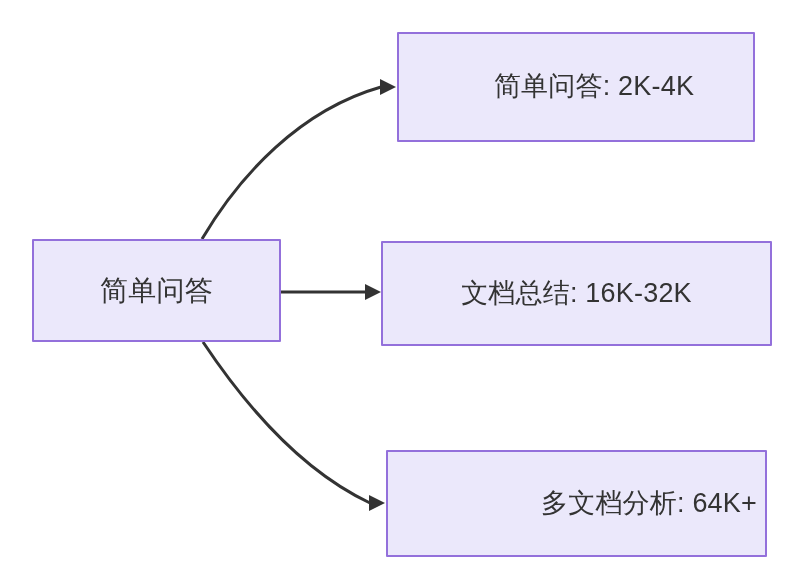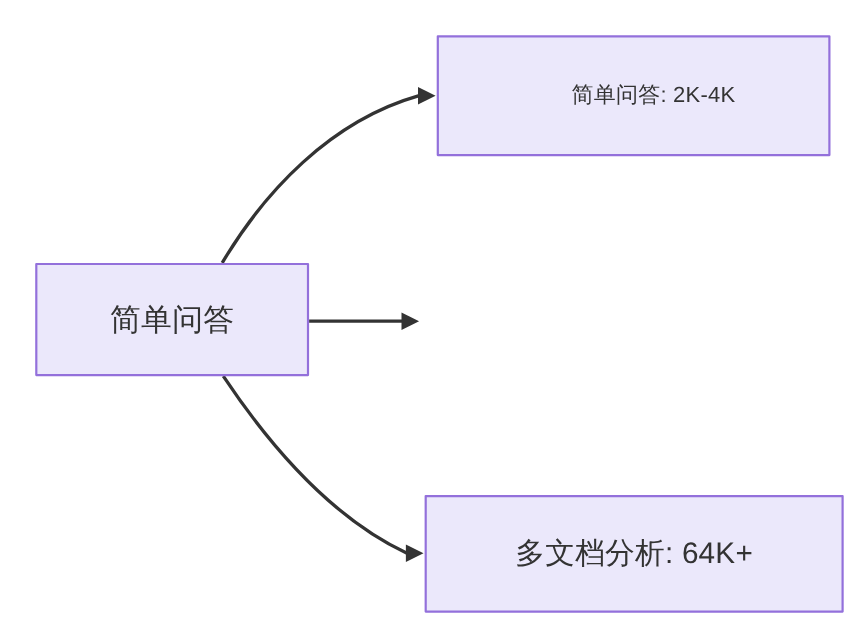--- a/index.html
+++ b/index.html
@@ -50,36 +50,37 @@
     top: 239px;
     width: 249px;
     height: 103px;
     font-size: 28px;
   }
   #node-simple-qa {
     left: 397px;
     top: 32px;
     width: 358px;
     height: 110px;
-    font-size: 20px;
+    font-size: 27px;
     padding-left: 36px;
   }
   #node-doc-summary {
     left: 381px;
     top: 241px;
     width: 391px;
     height: 105px;
     font-size: 27px;
   }
   #node-multi-doc {
     left: 386px;
     top: 450px;
     width: 381px;
     height: 107px;
     font-size: 27px;
+    justify-content: flex-end;
   }
   .edge-path {
     fill: none;
     stroke: #333333;
     stroke-width: 3;
   }
   .edge-arrow {
     fill: #333333;
     stroke: none;
   }
@@ -107,18 +108,21 @@
   </svg>
 
   <div class="node" id="node-root">
     <span class="node-label">简单问答</span>
   </div>
 
   <div class="node" id="node-simple-qa">
     <span class="node-label">简单问答: 2K-4K</span>
   </div>
 
+  <div class="node" id="node-doc-summary">
+    <span class="node-label">文档总结: 16K-32K</span>
+  </div>
 
   <div class="node" id="node-multi-doc">
     <span class="node-label">多文档分析: 64K+</span>
   </div>
 
 </div>
 
 </body></html>

